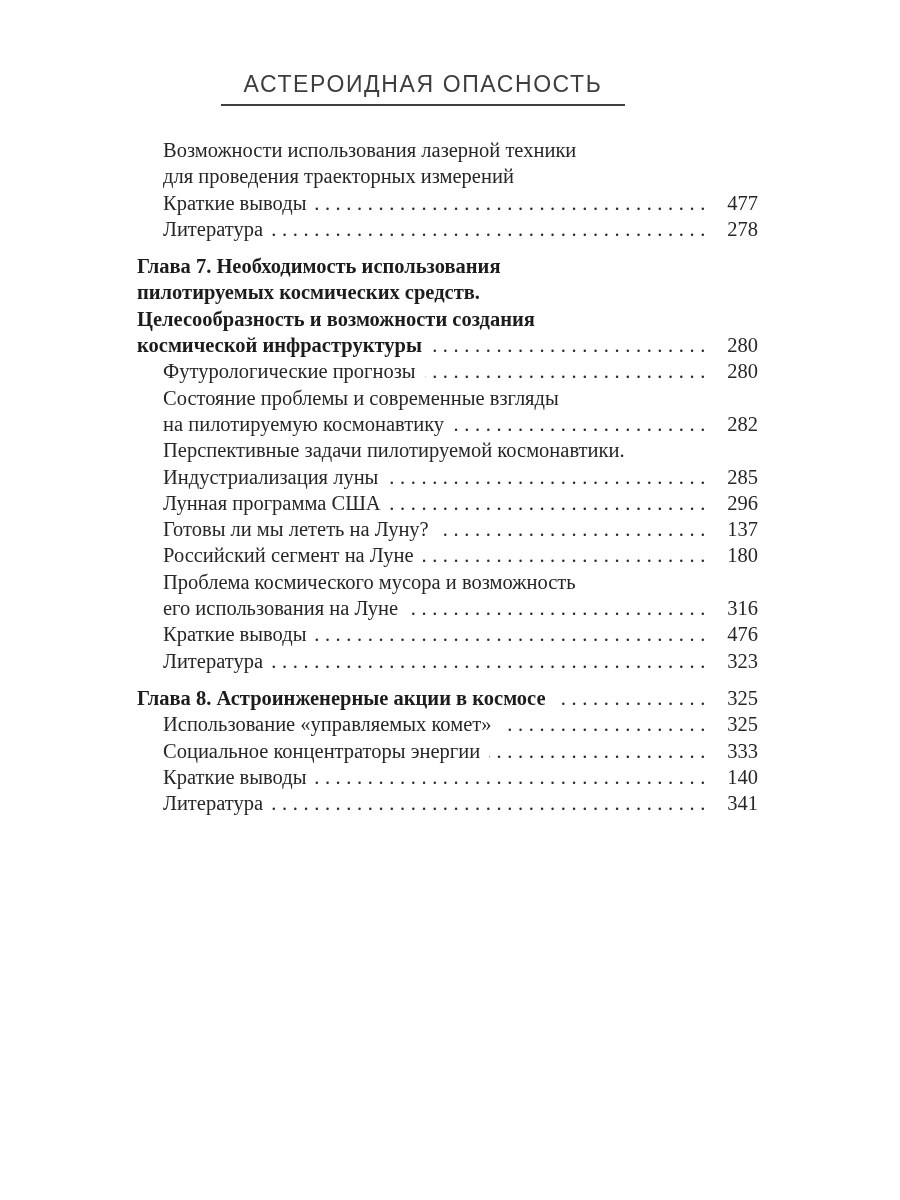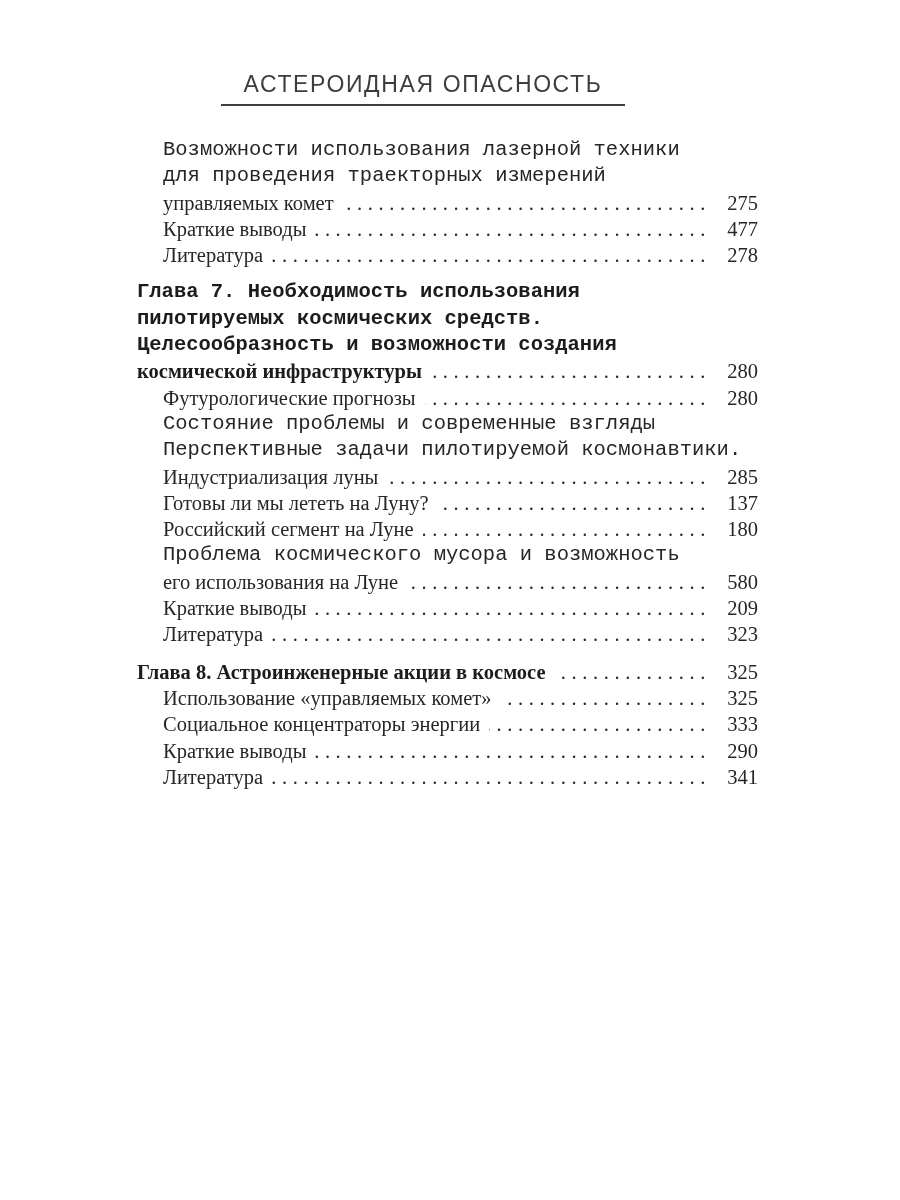--- a/index.html
+++ b/index.html
@@ -54,21 +54,21 @@
 
   .toc-chapter-heading {
     font-weight: 700;
     color: #1c1c1c;
   }
   .toc-entry {
     padding-left: 26px;
     font-weight: 400;
   }
 
-  .line { white-space: nowrap; font-family: Liberation Mono, monospace; }
+  .line { white-space: nowrap; }
 
   .row {
     display: flex;
     align-items: baseline;
   }
   .label {
     flex: 0 0 auto;
     white-space: nowrap;
   }
   .dots {
@@ -101,25 +101,20 @@
   <header class="book-header">
     <h1 class="book-title">АСТЕРОИДНАЯ ОПАСНОСТЬ</h1>
     <div class="title-underline"></div>
   </header>
 
   <main class="toc" id="toc">
       <div class="toc-section">
         <div class="toc-entry">
           <div class="line">Возможности использования лазерной техники</div>
           <div class="line">для проведения траекторных измерений</div>
-          <div class="row">
-            <span class="label">управляемых комет</span>
-            <span class="dots"></span>
-            <span class="page-num">275</span>
-          </div>
         </div>
         <div class="toc-entry">
           <div class="row">
             <span class="label">Краткие выводы</span>
             <span class="dots"></span>
             <span class="page-num">477</span>
           </div>
         </div>
         <div class="toc-entry">
           <div class="row">
@@ -142,56 +137,68 @@
         </div>
         <div class="toc-entry">
           <div class="row">
             <span class="label">Футурологические прогнозы</span>
             <span class="dots"></span>
             <span class="page-num">280</span>
           </div>
         </div>
         <div class="toc-entry">
           <div class="line">Состояние проблемы и современные взгляды</div>
+          <div class="row">
+            <span class="label">на пилотируемую космонавтику</span>
+            <span class="dots"></span>
+            <span class="page-num">282</span>
+          </div>
         </div>
         <div class="toc-entry">
           <div class="line">Перспективные задачи пилотируемой космонавтики.</div>
           <div class="row">
             <span class="label">Индустриализация луны</span>
             <span class="dots"></span>
             <span class="page-num">285</span>
           </div>
         </div>
         <div class="toc-entry">
           <div class="row">
+            <span class="label">Лунная программа США</span>
+            <span class="dots"></span>
+            <span class="page-num">296</span>
+          </div>
+        </div>
+        <div class="toc-entry">
+          <div class="row">
             <span class="label">Готовы ли мы лететь на Луну?</span>
             <span class="dots"></span>
             <span class="page-num">137</span>
           </div>
         </div>
         <div class="toc-entry">
           <div class="row">
             <span class="label">Российский сегмент на Луне</span>
             <span class="dots"></span>
             <span class="page-num">180</span>
           </div>
         </div>
         <div class="toc-entry">
           <div class="line">Проблема космического мусора и возможность</div>
           <div class="row">
             <span class="label">его использования на Луне</span>
             <span class="dots"></span>
-            <span class="page-num">580</span>
+            <span class="page-num">316</span>
           </div>
         </div>
         <div class="toc-entry">
           <div class="row">
             <span class="label">Краткие выводы</span>
             <span class="dots"></span>
-            <span class="page-num">209</span>
+            <span class="page-num">476</span>
           </div>
         </div>
         <div class="toc-entry">
           <div class="row">
             <span class="label">Литература</span>
             <span class="dots"></span>
             <span class="page-num">323</span>
           </div>
         </div>
       </div>
@@ -214,21 +221,21 @@
           <div class="row">
             <span class="label">Социальное концентраторы энергии</span>
             <span class="dots"></span>
             <span class="page-num">333</span>
           </div>
         </div>
         <div class="toc-entry">
           <div class="row">
             <span class="label">Краткие выводы</span>
             <span class="dots"></span>
-            <span class="page-num">290</span>
+            <span class="page-num">140</span>
           </div>
         </div>
         <div class="toc-entry">
           <div class="row">
             <span class="label">Литература</span>
             <span class="dots"></span>
             <span class="page-num">341</span>
           </div>
         </div>
       </div>

